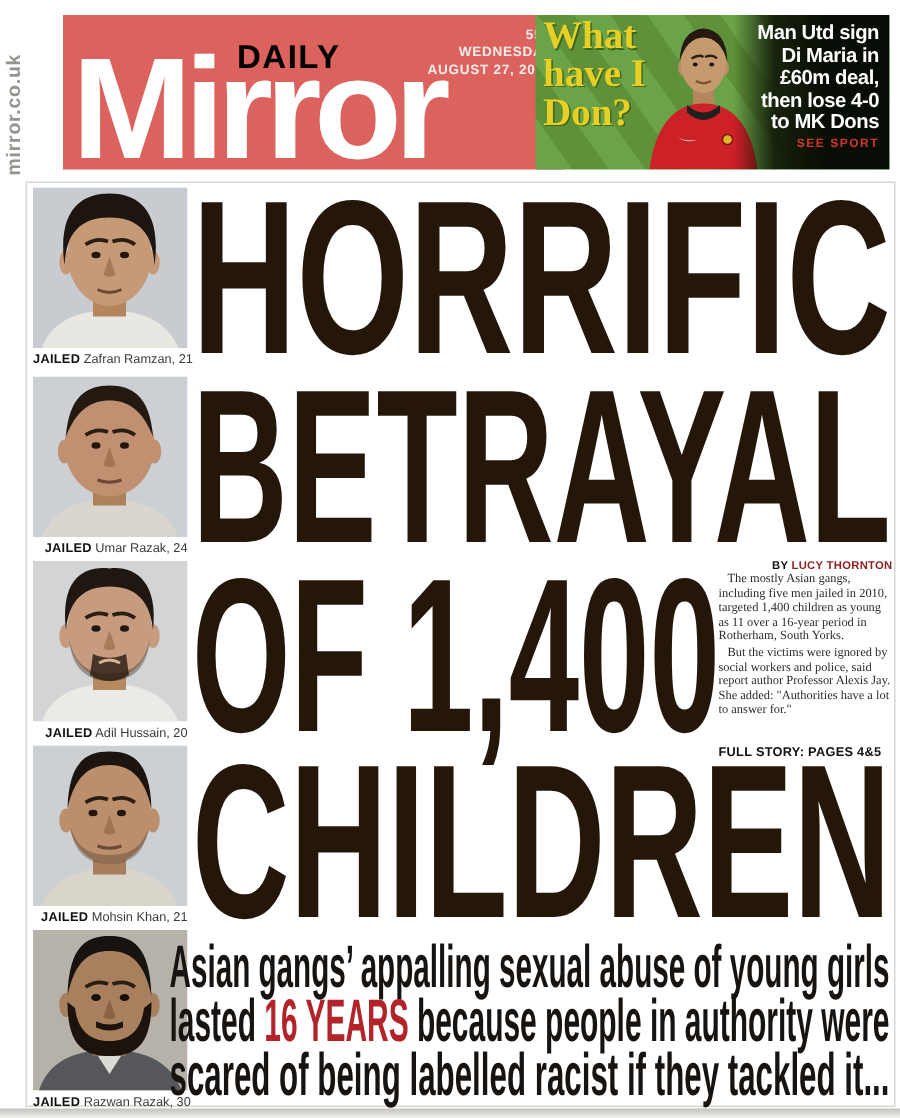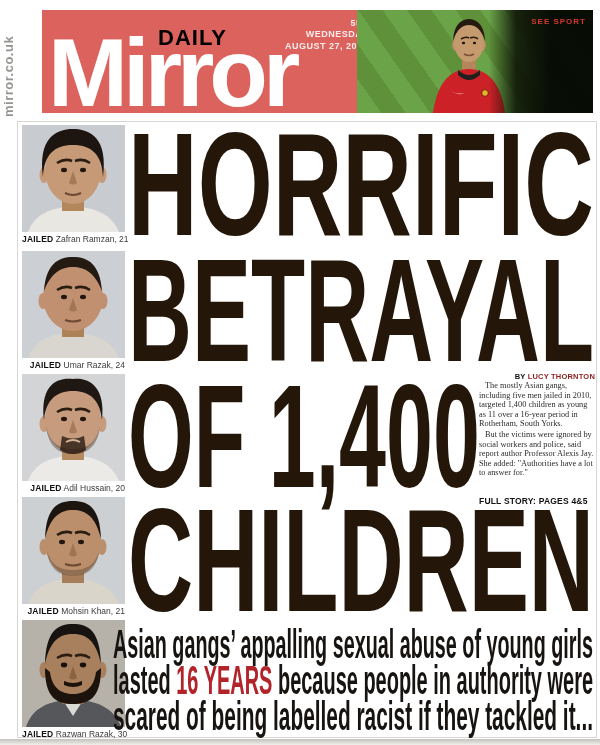--- a/index.html
+++ b/index.html
@@ -79,36 +79,48 @@
     <div class="mh-mirror">Mirror</div>
     <div class="mh-daily">DAILY</div>
     <div class="mh-meta">
       <div>55P</div>
       <div>WEDNESDAY</div>
       <div>AUGUST 27, 2014</div>
     </div>
   </div>
 
   <div class="promo">
+    <div class="promo-hook">
+      <div>What</div>
+      <div>have I</div>
+      <div>Don?</div>
+    </div>
     <svg class="promo-player" viewBox="0 0 92 100">
       <ellipse cx="33" cy="32" rx="4" ry="6" fill="#b98c62"></ellipse>
       <ellipse cx="59" cy="32" rx="4" ry="6" fill="#b98c62"></ellipse>
       <rect x="39" y="42" width="14" height="16" fill="#b3865c"></rect>
       <ellipse cx="46" cy="29" rx="15" ry="20" fill="#c59a6e"></ellipse>
       <path d="M30,28 Q31,7 46,6 Q61,7 62,28 Q57,12 46,12 Q35,12 30,28 Z" fill="#241a10"></path>
       <path d="M38,26 q5,-3 8,-1 M47,25 q5,-2 8,1" stroke="#2a1d12" stroke-width="1.6" fill="none"></path>
       <ellipse cx="40.5" cy="30" rx="1.6" ry="1.3" fill="#1d130c"></ellipse>
       <ellipse cx="51.5" cy="30" rx="1.6" ry="1.3" fill="#1d130c"></ellipse>
       <path d="M41,41 q5,3 10,0" stroke="#7c4f37" stroke-width="1.6" fill="none"></path>
       <path d="M10,100 C14,70 27,56 46,56 C65,56 78,70 82,100 Z" fill="#cc2127"></path>
       <path d="M35,57 Q46,67 57,57 L57,62 Q46,72 35,62 Z" fill="#22201e"></path>
       <path d="M28,78 q7,5 14,2 q-8,2 -14,-2 Z" fill="#fff"></path>
       <circle cx="62" cy="80" r="3.4" fill="#e0b52a" stroke="#7a1515" stroke-width="1"></circle>
     </svg>
     <div class="promo-panel">
+      <div class="promo-story">
+        <div>Man Utd sign</div>
+        <div>Di Maria in</div>
+        <div>£60m deal,</div>
+        <div>then lose 4-0</div>
+        <div>to MK Dons</div>
+      </div>
       <div class="promo-kicker">SEE SPORT</div>
     </div>
   </div>
 
   <div class="frame"></div>
 
   <div class="mug-item" style="top:125px">
     <svg class="mug" viewBox="0 0 103 107">
       <rect width="103" height="107" fill="#c8ccd1"></rect>
       <path d="M6,107 C12,90 28,82 51,82 C74,82 90,90 97,107 Z" fill="#e9e7e2"></path>

